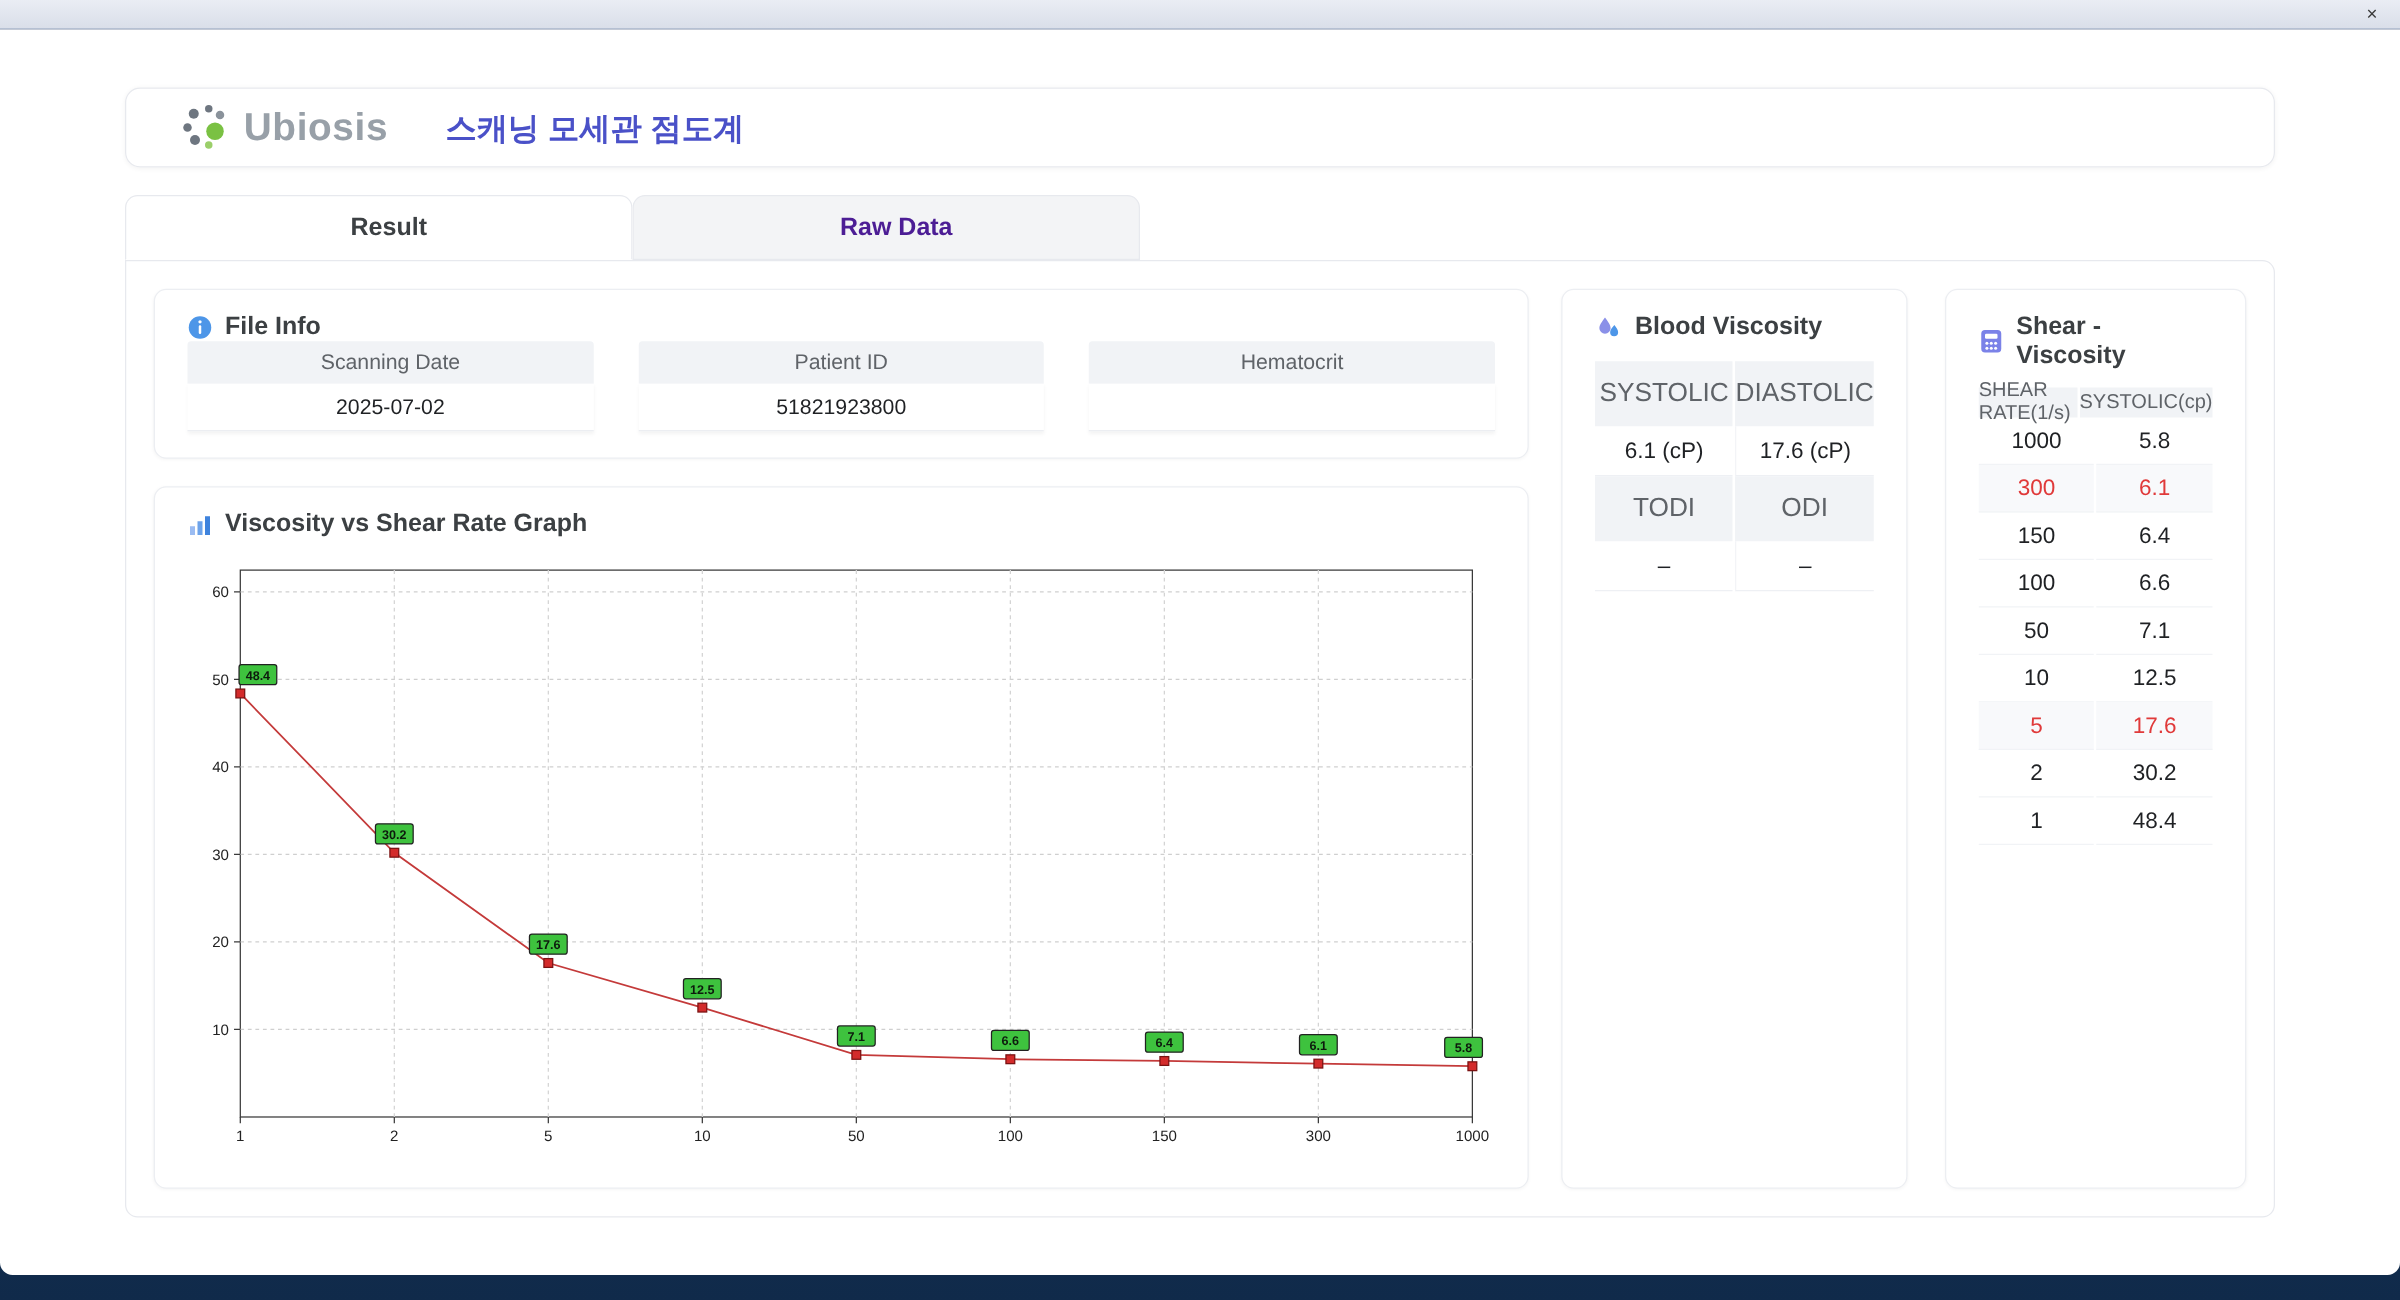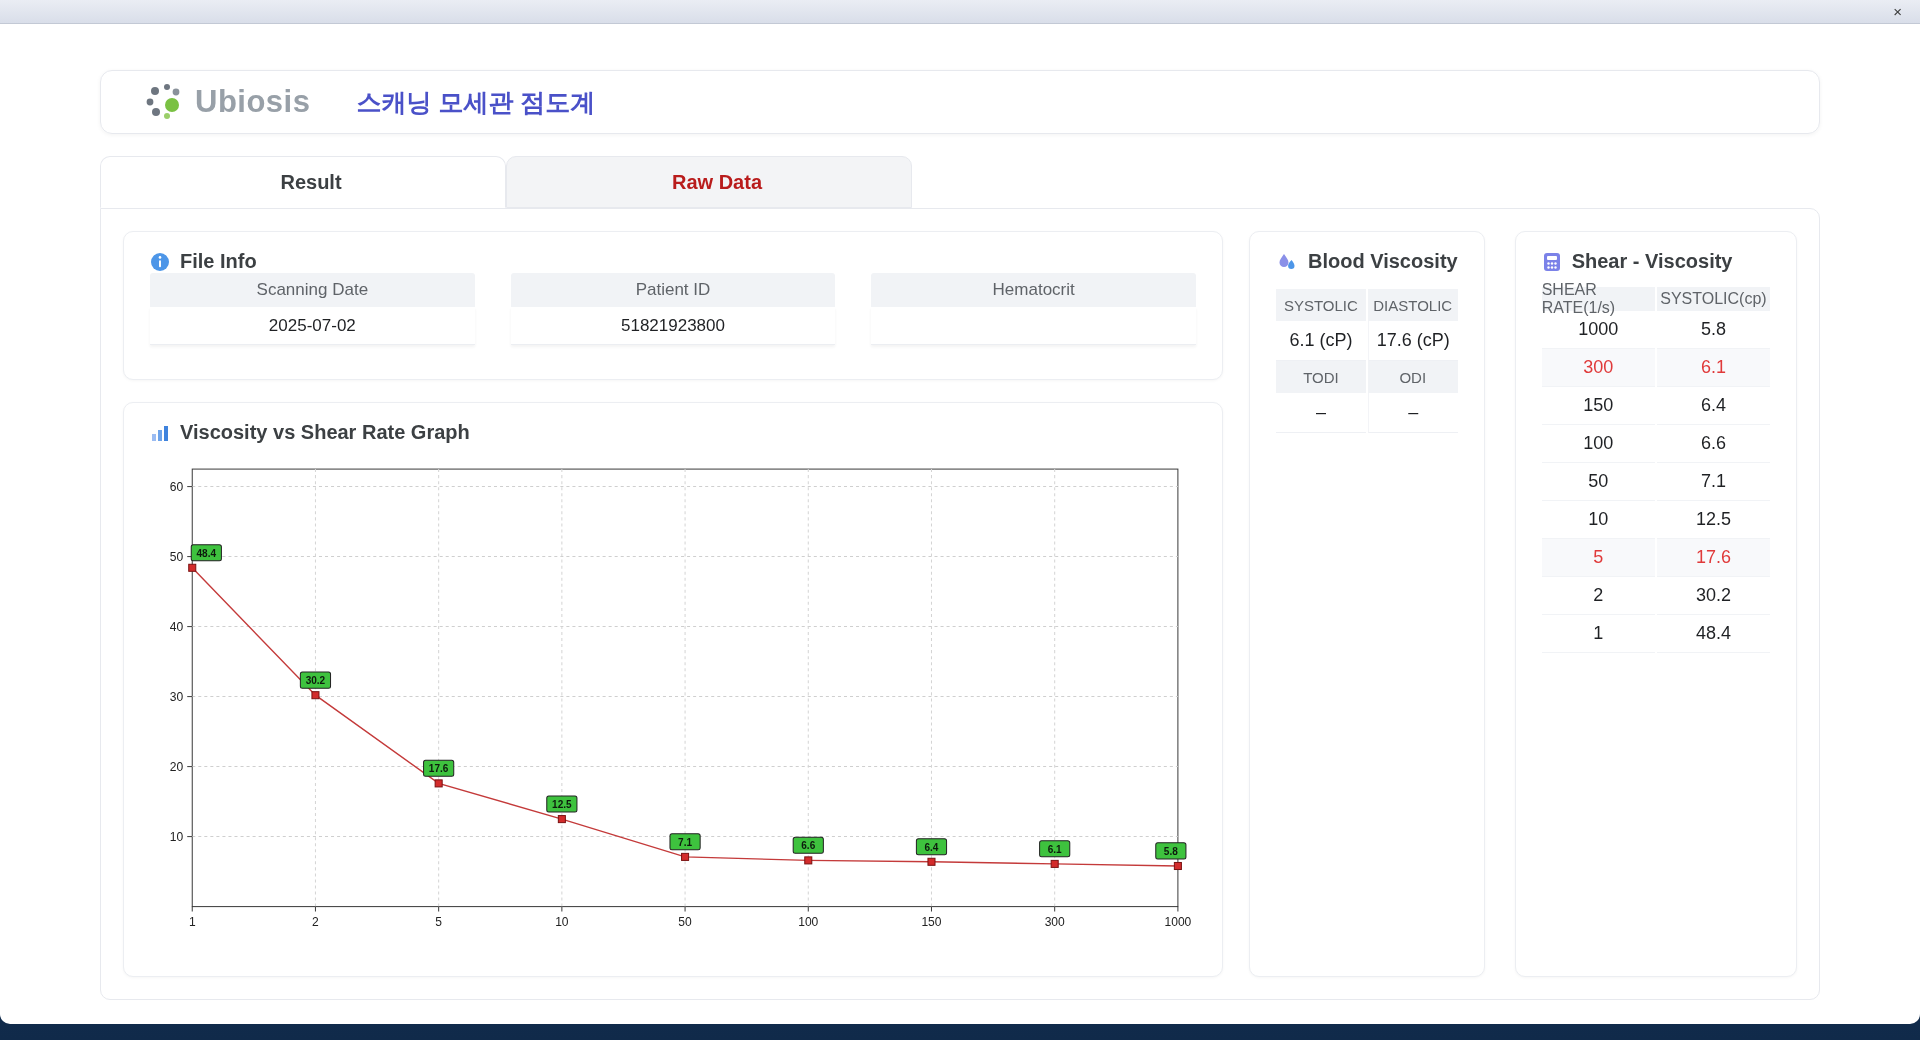--- a/index.html
+++ b/index.html
@@ -32,53 +32,53 @@
   .app-title{font-size:25px;font-weight:bold;color:#4a51c8;margin-left:46px}
   
   .tabbar{display:flex;position:relative;z-index:2}
   .tab{
     width:406px;height:52px;display:flex;align-items:center;justify-content:center;
     font-size:20px;font-weight:bold;border:1px solid #e7e9ee;
     border-radius:10px 10px 0 0;
     padding-left:16px;
   }
   .tab.active{background:#fff;color:#3c4043;border-bottom:1px solid #fff;margin-bottom:-1px}
-  .tab.inactive{background:#f3f4f6;color:#b91c1c}
+  .tab.inactive{background:#f3f4f6;color:#4c1d95}
   
   .panel{
     border:1px solid #e7e9ee;border-radius:0 10px 10px 10px;
     padding:22px;display:flex;gap:26px;
   }
   .col-left{flex:1;display:flex;flex-direction:column;gap:22px;min-width:0}
   .col-right{width:548px;display:flex;flex-direction:row;gap:30px}
   .card{
     border:1px solid #eceef2;border-radius:10px;
     box-shadow:0 1px 3px rgba(0,0,0,.04);
-    padding:18px 26px 34px;background:#fff;
+    padding:18px 26px 21px;background:#fff;
   }
   .card-title{display:flex;align-items:center;gap:10px;font-size:20px;font-weight:bold;color:#3c4043}
   .grow{flex:1}
   
   .fi-grid{display:grid;grid-template-columns:repeat(3,1fr);gap:36px;}
   .fi-head{
     background:#f1f3f6;color:#5f6368;font-size:17px;height:34px;
     display:flex;align-items:center;justify-content:center;border-radius:3px 3px 0 0;
   }
   .fi-val{
     height:38px;display:flex;align-items:center;justify-content:center;
     font-size:17px;color:#1f2124;background:#fff;
     border-bottom:1px solid #eceef2;box-shadow:0 2px 3px rgba(0,0,0,.05);
   }
   
   .chart-wrap{margin-top:10px}
   .chart-wrap svg{display:block;width:100%;height:auto}
   
   .bv-table{margin-top:16px}
   .bv-row{display:grid;grid-template-columns:1fr 1fr;column-gap:2px}
-  .bv-cell{height:32px;display:flex;align-items:center;justify-content:center;font-size:15px}
+  .bv-cell{height:52px;display:flex;align-items:center;justify-content:center;font-size:21px}
   .bv-cell.head{background:#f1f3f6;color:#5f6368}
   .bv-cell.val{color:#1f2124;font-size:18px;border-bottom:1px solid #eef0f4;height:40px}
   .bv-cell.val.right{border-left:1px solid #f3f4f7}
   
   .sv-table{margin-top:14px}
   .sv-row{display:grid;grid-template-columns:1fr 1fr;column-gap:2px}
   .sv-cell{
     height:38px;display:flex;align-items:center;justify-content:center;
     font-size:18px;color:#1f2124;border-bottom:1px solid #f1f3f6;
   }

